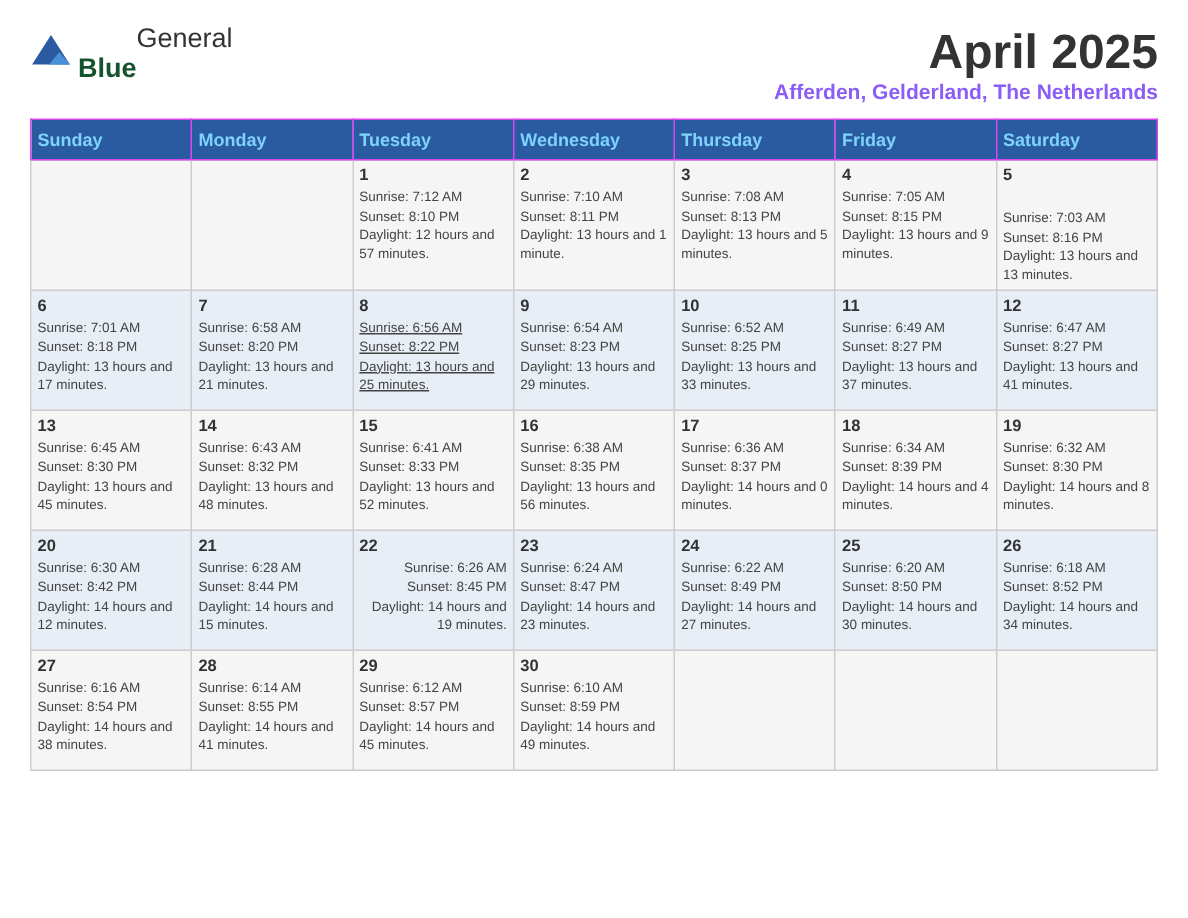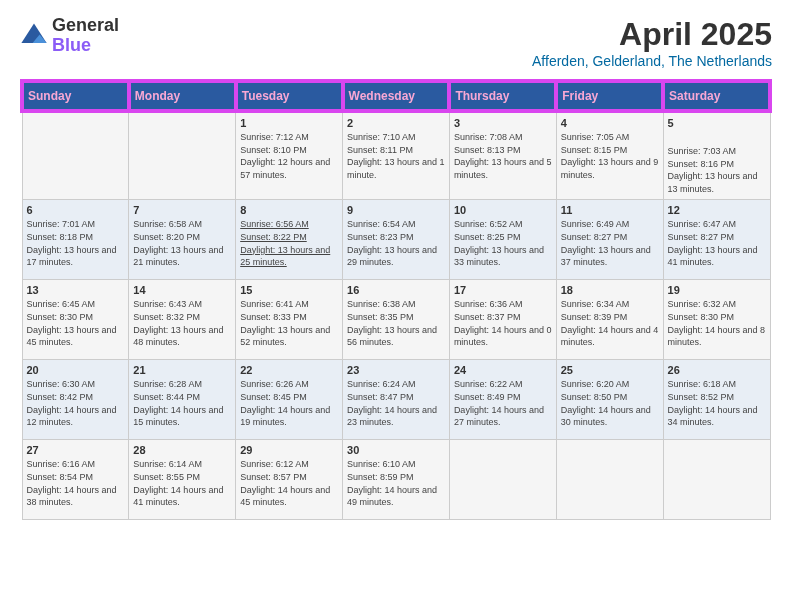--- a/index.html
+++ b/index.html
@@ -25,58 +25,60 @@
       display: flex;
       align-items: center;
     }
     .logo-text {
       display: flex;
       flex-direction: column;
       line-height: 1.1;
     }
     .logo-general {
       font-size: 18px;
-      font-weight: bold;
+      font-weight: normal;
       color: #333;
+      margin-left: 39px;
     }
     .logo-blue {
       font-size: 18px;
       font-weight: bold;
-      color: #8b5cf6;
+      color: #14532d;
     }
     .logo-icon {
       width: 28px;
       height: 28px;
       margin-right: 4px;
     }
     .title-block {
       text-align: right;
     }
     .month-title {
       font-size: 32px;
       font-weight: bold;
       color: #333;
     }
     .location {
       font-size: 14px;
-      color: #0369a1;
+      color: #8b5cf6;
+      font-weight: bold;
     }
     table {
       width: 100%;
       border-collapse: collapse;
       table-layout: fixed;
     }
     thead tr th {
       background-color: #2a5aa0;
-      color: #f9a8d4;
+      color: #7dd3fc;
       font-size: 12px;
       font-weight: bold;
       padding: 6px 4px;
       text-align: left;
-      border: 4px solid #d946ef;
+      border: 1px solid #d946ef;
     }
     tbody tr td {
       border: 1px solid #ccc;
       vertical-align: top;
       padding: 4px 4px;
       font-size: 9.5px;
       color: #333;
       height: 80px;
     }
     tbody tr:nth-child(odd) td {
@@ -261,21 +263,21 @@
 Daylight: 14 hours and 12 minutes.</div>
           </td>
           <td>
             <span class="day-number">21</span>
             <div class="day-info" style="white-space: pre-line;">Sunrise: 6:28 AM
 Sunset: 8:44 PM
 Daylight: 14 hours and 15 minutes.</div>
           </td>
           <td>
             <span class="day-number">22</span>
-            <div class="day-info" style="white-space: pre-line;">Sunrise: 6:26 AM
+            <div class="day-info" style="white-space: pre-line; text-align: right;">Sunrise: 6:26 AM
 Sunset: 8:45 PM
 Daylight: 14 hours and 19 minutes.</div>
           </td>
           <td>
             <span class="day-number">23</span>
             <div class="day-info" style="white-space: pre-line;">Sunrise: 6:24 AM
 Sunset: 8:47 PM
 Daylight: 14 hours and 23 minutes.</div>
           </td>
           <td>

